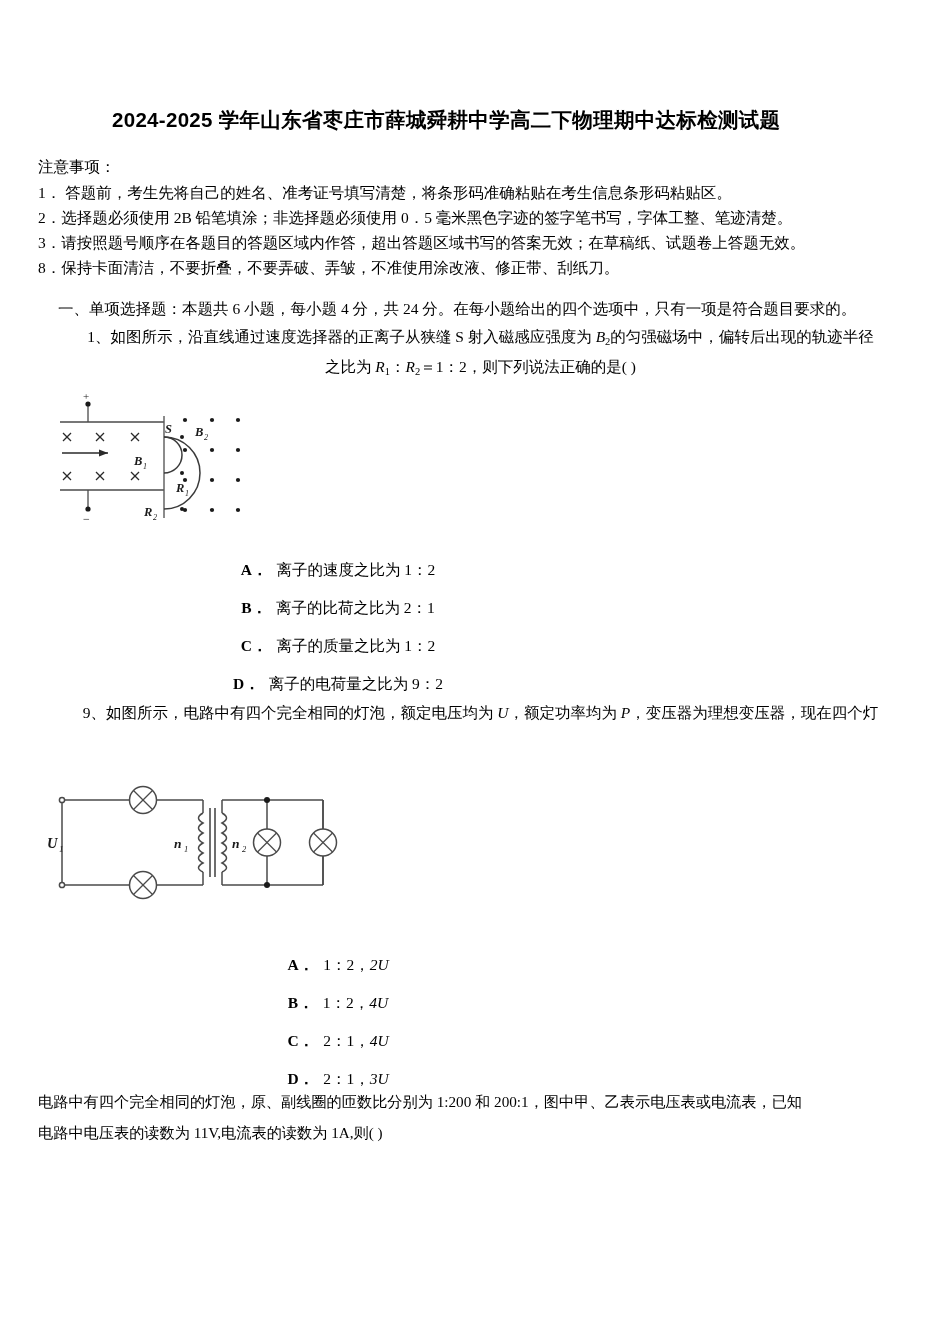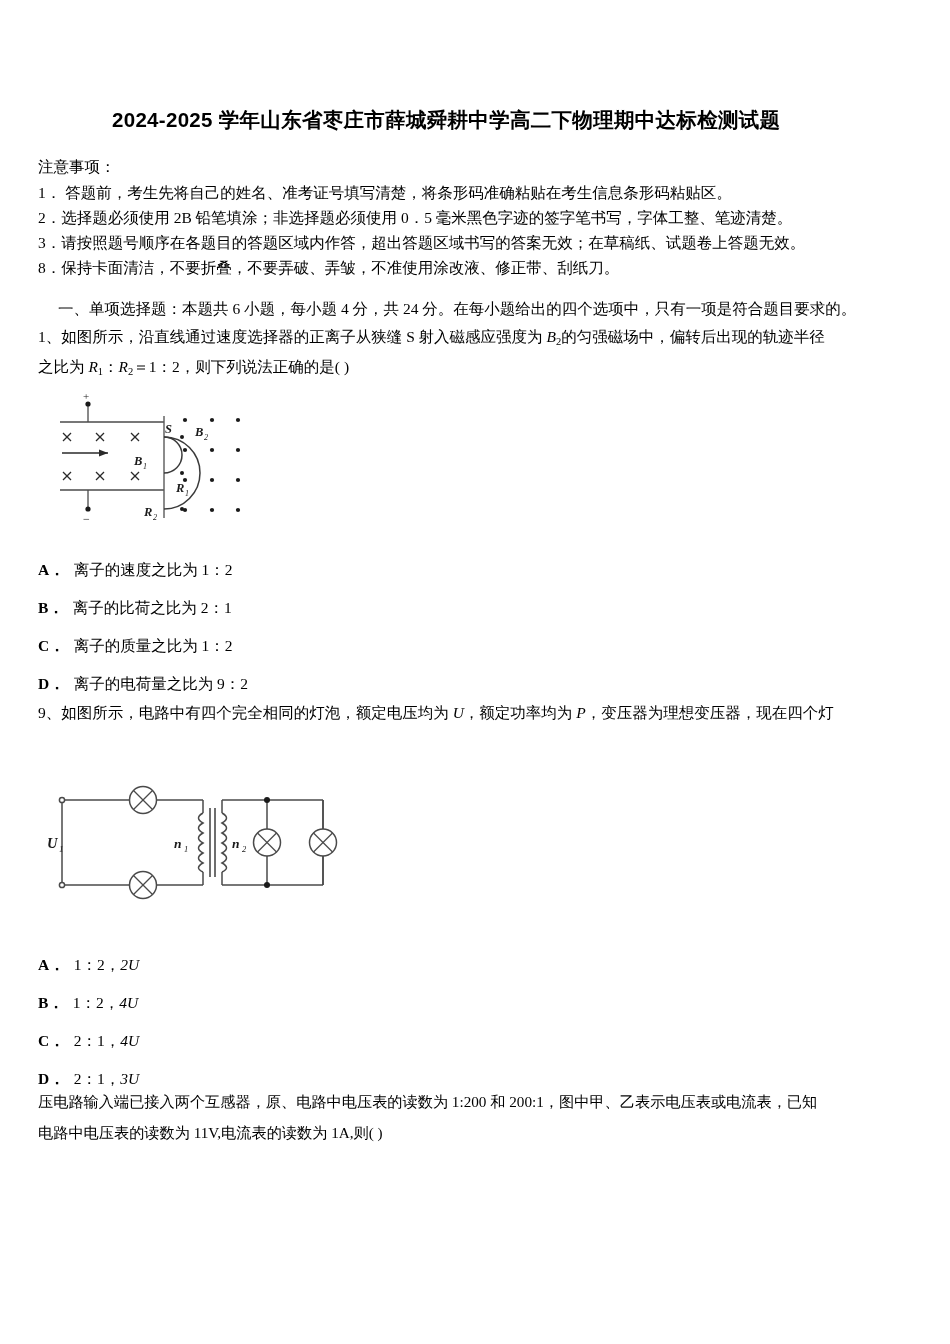--- a/index.html
+++ b/index.html
@@ -62,30 +62,32 @@
   }
   .q-block {
     position: absolute;
     left: 38px;
     width: 885px;
     font-size: 15.5px;
   }
   .q-line {
     line-height: 1.95;
     white-space: nowrap;
+    text-align: center;
   }
   .opt-list {
     position: absolute;
     left: 38px;
     width: 600px;
     font-size: 15.5px;
   }
   .opt-row {
     line-height: 2.45;
     white-space: nowrap;
+    text-align: center;
   }
   .opt-label {
     font-family: "Liberation Serif", serif;
     font-weight: bold;
     margin-right: 9px;
   }
   .var {
     font-style: italic;
   }
   sub {
@@ -304,17 +306,17 @@
   </svg>
 
   <div class="opt-list" style="top:946px;">
     <div class="opt-row"><span class="opt-label">A．</span><span>1：2，</span><span class="var">2U</span></div>
     <div class="opt-row"><span class="opt-label">B．</span><span>1：2，</span><span class="var">4U</span></div>
     <div class="opt-row"><span class="opt-label">C．</span><span>2：1，</span><span class="var">4U</span></div>
     <div class="opt-row"><span class="opt-label">D．</span><span>2：1，</span><span class="var">3U</span></div>
   </div>
 
   <div class="q-block q3-block">
-    <div class="q3-line">压电路输入端已接入两个互感器，原、电路中电压表的读数为 1:200 和 200:1，图中甲、乙表示电压表或电流表，已知</div>
+    <div class="q3-line">电路中有四个完全相同的灯泡，原、副线圈的匝数比分别为 1:200 和 200:1，图中甲、乙表示电压表或电流表，已知</div>
     <div class="q3-line">电路中电压表的读数为 11V,电流表的读数为 1A,则(    )</div>
   </div>
 
 </div>
 
 </body></html>

